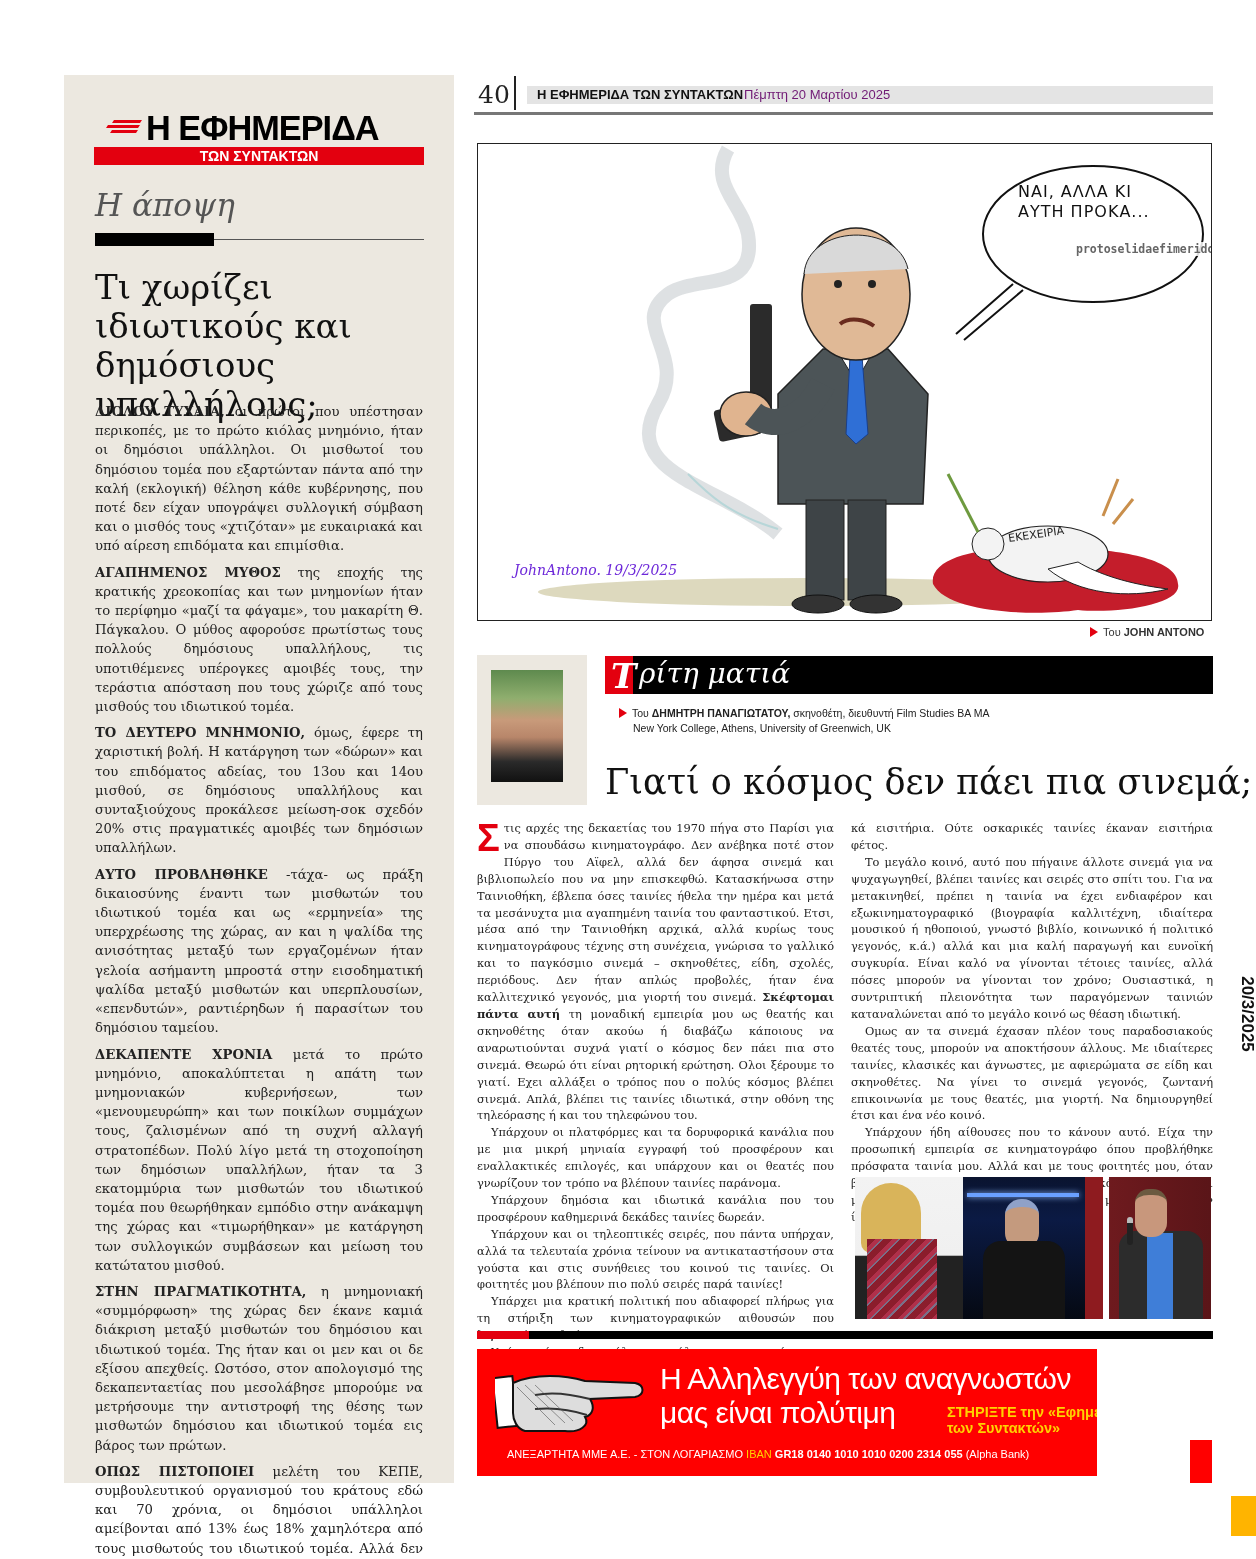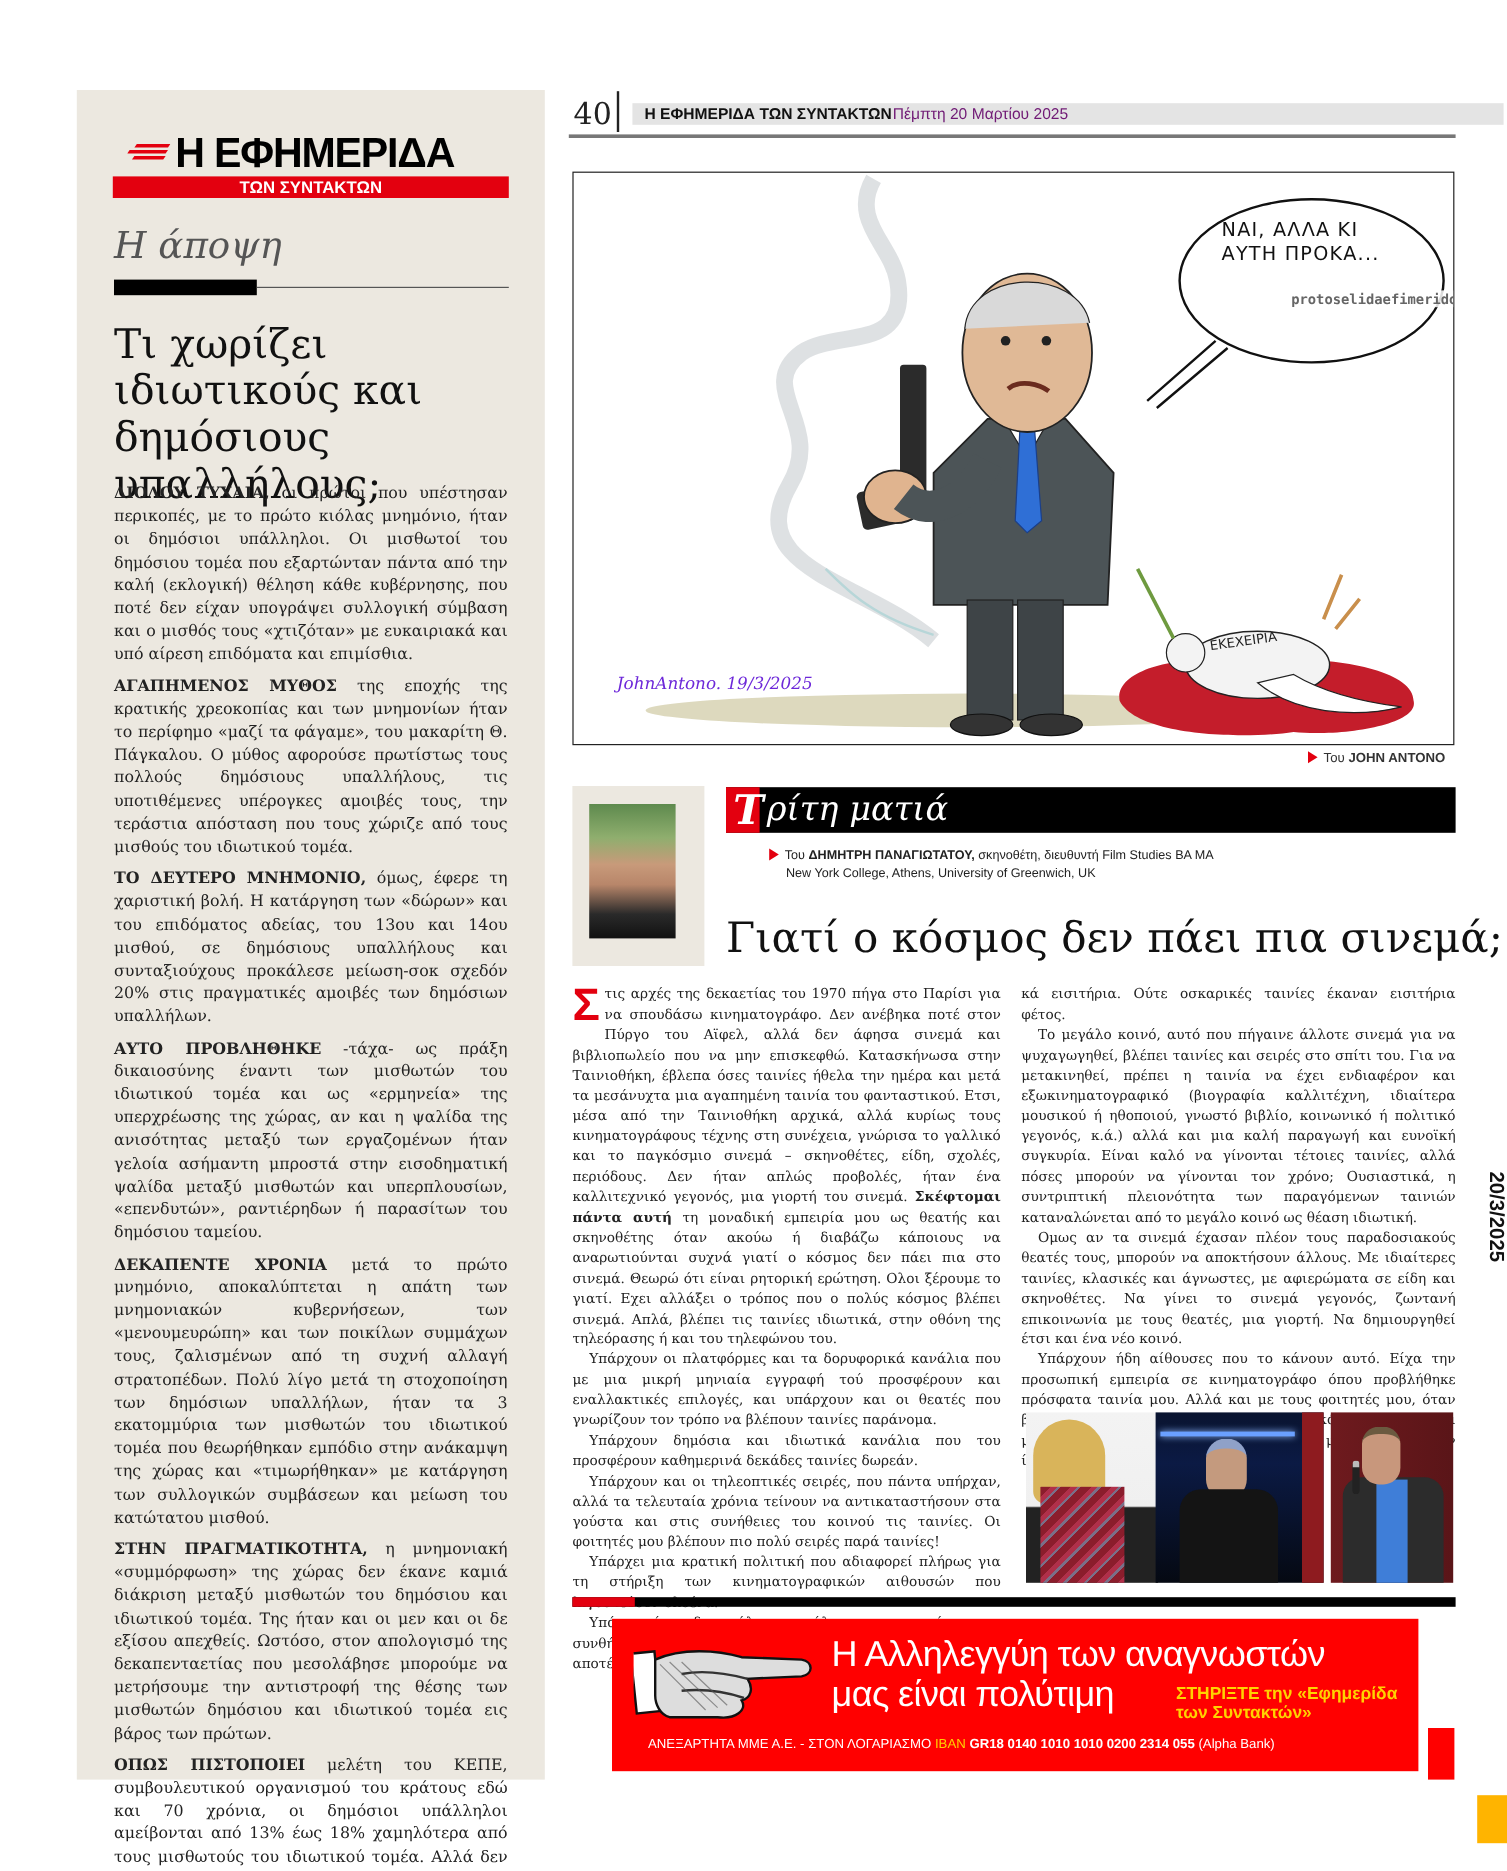--- a/index.html
+++ b/index.html
@@ -14,41 +14,41 @@
   #section-label{left:31px;top:112px;font-style:italic;font-size:31px;color:#555;}
   #rule-thick{left:31px;top:158px;width:119px;height:13px;background:#000;}
   #rule-thin{left:150px;top:164px;width:210px;height:1px;background:#555;}
   #left-headline{left:31px;top:193px;width:340px;font-size:34px;line-height:39px;color:#111;}
   #left-body{left:31px;top:327px;width:328px;font-size:13.2px;line-height:19.2px;text-align:justify;color:#222;}
   #left-body p{margin:0 0 7px 0;}
   .lead{font-weight:bold;}
   
   #page-num{left:478px;top:80px;font-size:25px;line-height:30px;color:#222;}
   #hdr-divider{left:514px;top:76px;width:2px;height:34px;background:#222;}
-  #hdr-bar{left:527px;top:86px;width:686px;height:18px;background:#e4e4e4;padding-left:40px;}
+  #hdr-bar{left:527px;top:86px;width:686px;height:18px;background:#e4e4e4;}
   #hdr-paper{position:absolute;left:10px;top:0;font-family:"Liberation Sans",sans-serif;font-weight:bold;font-size:13px;line-height:18px;color:#111;}
   #hdr-date{position:absolute;left:217px;top:0;font-family:"Liberation Sans",sans-serif;font-size:13px;line-height:18px;color:#701a75;}
   #hdr-line{left:474px;top:112px;width:739px;height:3px;background:#777;}
   
   #cartoon{left:477px;top:143px;width:733px;height:476px;border:1.5px solid #222;background:#fff;overflow:hidden;}
   #cartoon svg{position:absolute;left:0;top:0;}
   #bubble-text{position:absolute;left:540px;top:38px;width:140px;font-family:"DejaVu Sans",sans-serif;font-size:16px;line-height:20px;text-align:left;letter-spacing:1px;color:#111;}
   #watermark{position:absolute;left:596px;top:98px;font-family:"DejaVu Sans Mono",monospace;font-weight:bold;font-size:11.5px;color:#666;background:rgba(255,255,255,0.85);padding:0 2px;}
   #dove-label{position:absolute;left:530px;top:384px;font-family:"DejaVu Sans",sans-serif;font-size:11px;color:#222;transform:rotate(-8deg);}
   #signature{position:absolute;left:36px;top:418px;font-family:"DejaVu Serif",serif;font-style:italic;font-size:14px;line-height:16px;color:#6d28d9;}
   #cartoon-credit{left:1090px;top:626px;font-family:"Liberation Sans",sans-serif;font-size:11px;color:#333;}
   .tri{display:inline-block;width:0;height:0;border-top:5px solid transparent;border-bottom:5px solid transparent;border-left:8px solid #e3000f;margin-right:5px;vertical-align:-1px;}
   
   #author-photo-box{left:477px;top:655px;width:110px;height:150px;background:#ece8e0;}
   #author-photo{position:absolute;left:14px;top:15px;width:72px;height:112px;background:linear-gradient(180deg,#5e8a4e 0%,#8fae6e 25%,#c89a7a 45%,#b8866a 60%,#2a2a2a 82%,#111 100%);}
   #col-banner{left:605px;top:656px;width:608px;height:38px;background:#000;}
   #col-banner-red{position:absolute;left:0;top:0;width:28px;height:38px;background:#e3000f;}
   #col-banner-T{position:absolute;left:6px;top:0;font-style:italic;font-weight:bold;font-size:34px;line-height:40px;color:#fff;}
   #col-banner-text{position:absolute;left:34px;top:0;font-style:italic;font-size:28px;line-height:36px;color:#fff;}
-  #byline{left:641px;top:706px;width:420px;font-family:"Liberation Sans",sans-serif;font-size:10.5px;line-height:15px;color:#222;}
+  #byline{left:619px;top:706px;width:420px;font-family:"Liberation Sans",sans-serif;font-size:10.5px;line-height:15px;color:#222;}
   #byline b{font-weight:bold;}
   #byline-2{padding-left:14px;display:block;}
   #main-headline{left:605px;top:760px;font-size:35px;line-height:44px;color:#111;white-space:nowrap;}
   #art-col1{left:477px;top:820px;width:357px;font-size:11.4px;line-height:16.9px;text-align:justify;color:#222;}
   #art-col2{left:851px;top:820px;width:362px;font-size:11.4px;line-height:16.9px;text-align:justify;color:#222;}
   .art p{margin:0;text-indent:14px;}
   .art p.noind{text-indent:0;}
   #dropcap{float:left;font-family:"Liberation Sans",sans-serif;font-weight:bold;font-size:38px;line-height:32px;color:#e3000f;margin:2px 4px 0 0;}
   #photo-row{left:855px;top:1177px;width:356px;height:142px;}
   .ph{position:absolute;top:0;height:142px;}
@@ -61,21 +61,21 @@
   #ph2-head{position:absolute;left:42px;top:22px;width:34px;height:42px;border-radius:16px;background:#c49a7e;border-top:8px solid #8fa1c8;}
   #ph2-body{position:absolute;left:20px;top:64px;width:82px;height:78px;border-radius:18px 18px 0 0;background:#141414;}
   #ph3{left:254px;width:102px;background:linear-gradient(90deg,#6e1a1e 0%,#5a1518 100%);}
   #ph3-head{position:absolute;left:26px;top:12px;width:32px;height:42px;border-radius:14px;background:#c8977c;border-top:6px solid #6b5a40;}
   #ph3-body{position:absolute;left:10px;top:54px;width:84px;height:88px;border-radius:16px 16px 0 0;background:#2c2c2c;}
   #ph3-shirt{position:absolute;left:38px;top:56px;width:26px;height:86px;background:#3f7ed8;}
   #ph3-mic{position:absolute;left:18px;top:40px;width:6px;height:22px;background:#222;border-top:6px solid #bbb;border-radius:3px;}
   
   #bot-rule{left:477px;top:1331px;width:736px;height:8px;background:#000;}
   #bot-rule-red{position:absolute;left:0;top:0;width:52px;height:8px;background:#e3000f;}
-  #ad{left:477px;top:1349px;width:672px;height:127px;background:#ff0000;overflow:hidden;margin-left:33px;}
+  #ad{left:477px;top:1349px;width:620px;height:127px;background:#ff0000;overflow:hidden;}
   #ad-hand{position:absolute;left:18px;top:16px;}
   #ad-line1{position:absolute;left:183px;top:12px;font-family:"Liberation Sans",sans-serif;font-size:30px;line-height:36px;color:#fff;letter-spacing:-0.5px;}
   #ad-line2{position:absolute;left:183px;top:46px;font-family:"Liberation Sans",sans-serif;font-size:30px;line-height:36px;color:#fff;letter-spacing:-0.5px;}
   #ad-cta{position:absolute;left:470px;top:55px;width:200px;font-family:"Liberation Sans",sans-serif;font-weight:bold;font-size:14.5px;line-height:16px;color:#ffd200;}
   #ad-bank{position:absolute;left:30px;top:97px;font-family:"Liberation Sans",sans-serif;font-size:11px;line-height:16px;color:#fff;white-space:nowrap;text-align:center;}
   #ad-iban-label{color:#ffd200;}
   #ad-iban{font-weight:bold;}
   
   #edge-date{left:1232px;top:960px;width:24px;height:110px;}
   #edge-date span{position:absolute;left:-40px;top:44px;width:110px;transform:rotate(90deg);font-family:"Liberation Sans",sans-serif;font-weight:bold;font-size:17px;color:#111;text-align:center;}

